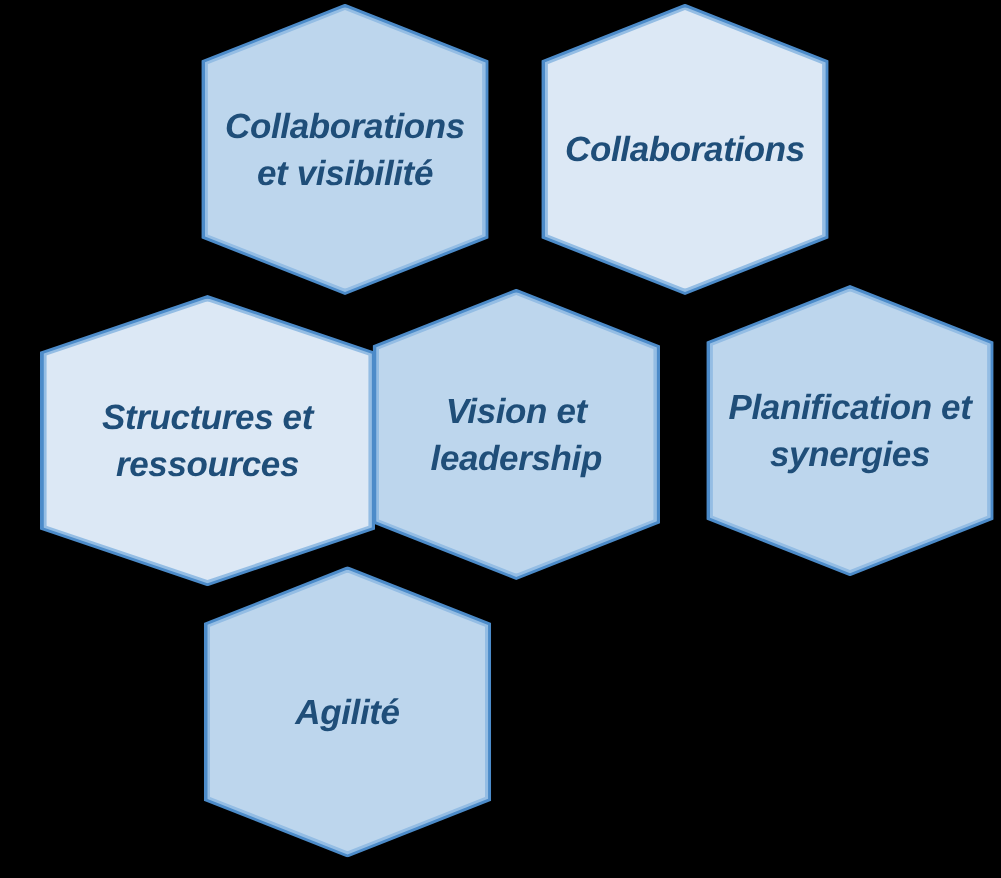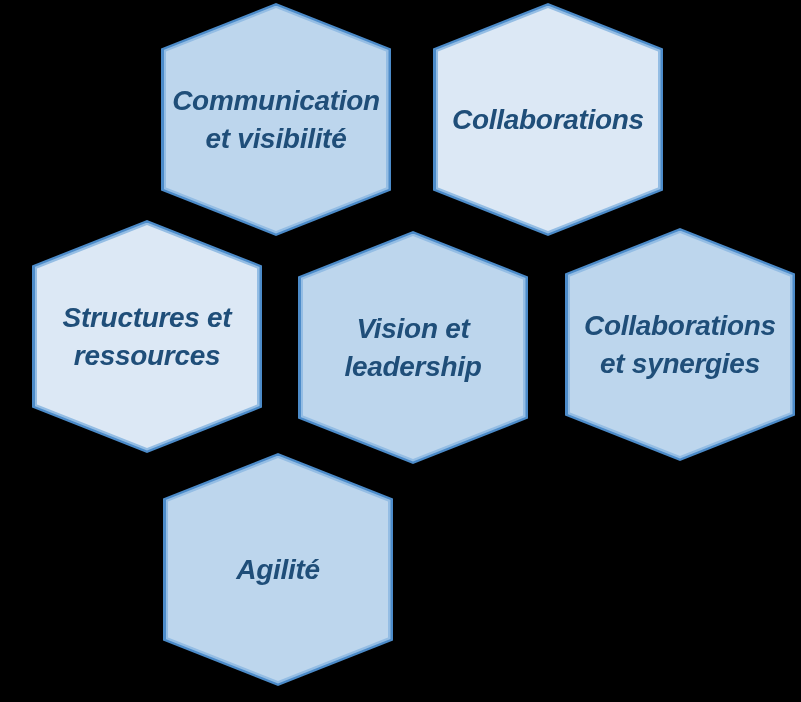--- a/index.html
+++ b/index.html
@@ -51,36 +51,36 @@
     font-style: italic;
     font-weight: 700;
     font-size: 28px;
     line-height: 38px;
     letter-spacing: -0.3px;
     color: var(--text, #1F4E79);
   }
   
   .pos-1 { left: 161px; top: 3px;   }
   .pos-2 { left: 433px; top: 3px;   }
-  .pos-3 { left: 32px;  top: 220px; }
+  .pos-3 { left: 32px;  top: 236px; padding-left: 38px; }
   .pos-4 { left: 298px; top: 231px; }
   .pos-5 { left: 565px; top: 228px; }
   .pos-6 { left: 163px; top: 453px; }
   .pos-7 { left: 433px; top: 453px; }
 </style>
 </head>
 <body>
 
 <div class="stage">
 
   <div class="hex pos-1" style="--fill: #BDD6ED;">
     <div class="hx-layer hx-outer"></div>
     <div class="hx-layer hx-mid"></div>
     <div class="hx-layer hx-fill"></div>
-    <div class="hx-label">Communication et visibilité</div>
+    <div class="hx-label">Collaborations et visibilité</div>
   </div>
 
   <div class="hex pos-2" style="--fill: #DCE8F5;">
     <div class="hx-layer hx-outer"></div>
     <div class="hx-layer hx-mid"></div>
     <div class="hx-layer hx-fill"></div>
     <div class="hx-label">Collaborations</div>
   </div>
 
   <div class="hex pos-3" style="--fill: #DCE8F5;">
@@ -94,21 +94,21 @@
     <div class="hx-layer hx-outer"></div>
     <div class="hx-layer hx-mid"></div>
     <div class="hx-layer hx-fill"></div>
     <div class="hx-label">Vision et leadership</div>
   </div>
 
   <div class="hex pos-5" style="--fill: #BDD6ED;">
     <div class="hx-layer hx-outer"></div>
     <div class="hx-layer hx-mid"></div>
     <div class="hx-layer hx-fill"></div>
-    <div class="hx-label">Collaborations et synergies</div>
+    <div class="hx-label">Planification et synergies</div>
   </div>
 
   <div class="hex pos-6" style="--fill: #BDD6ED;">
     <div class="hx-layer hx-outer"></div>
     <div class="hx-layer hx-mid"></div>
     <div class="hx-layer hx-fill"></div>
     <div class="hx-label">Agilité</div>
   </div>
 
 

